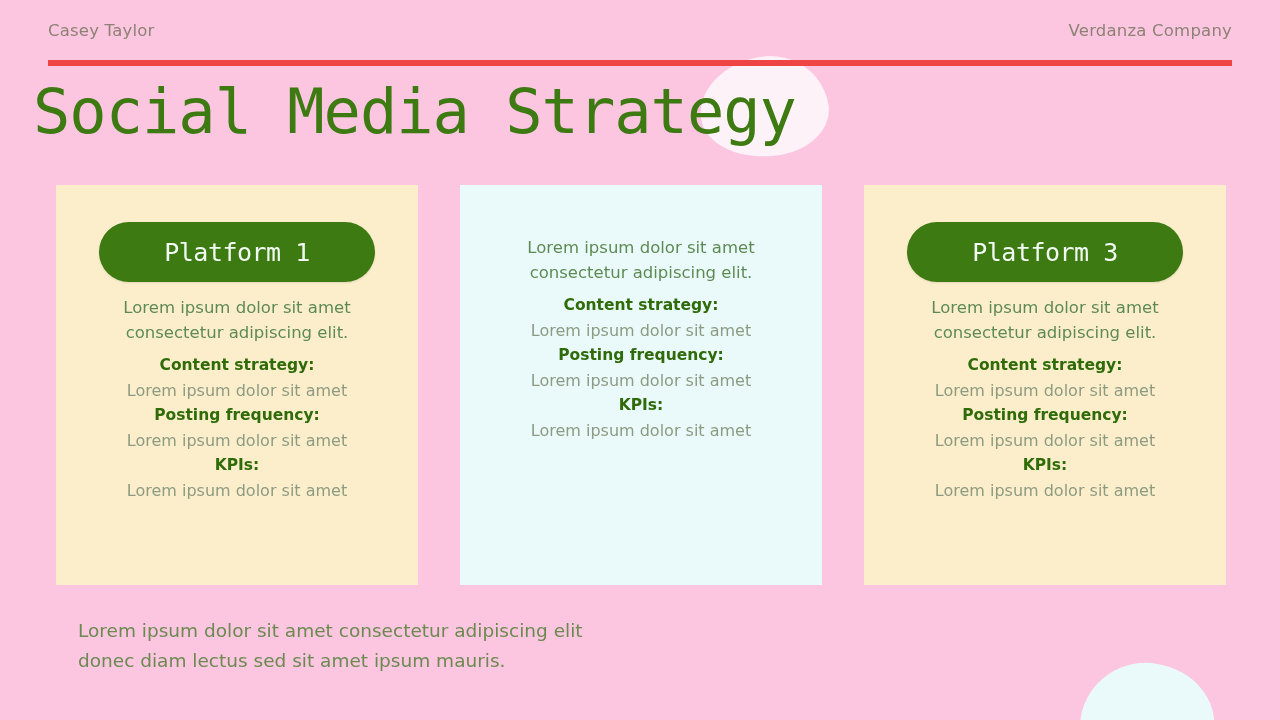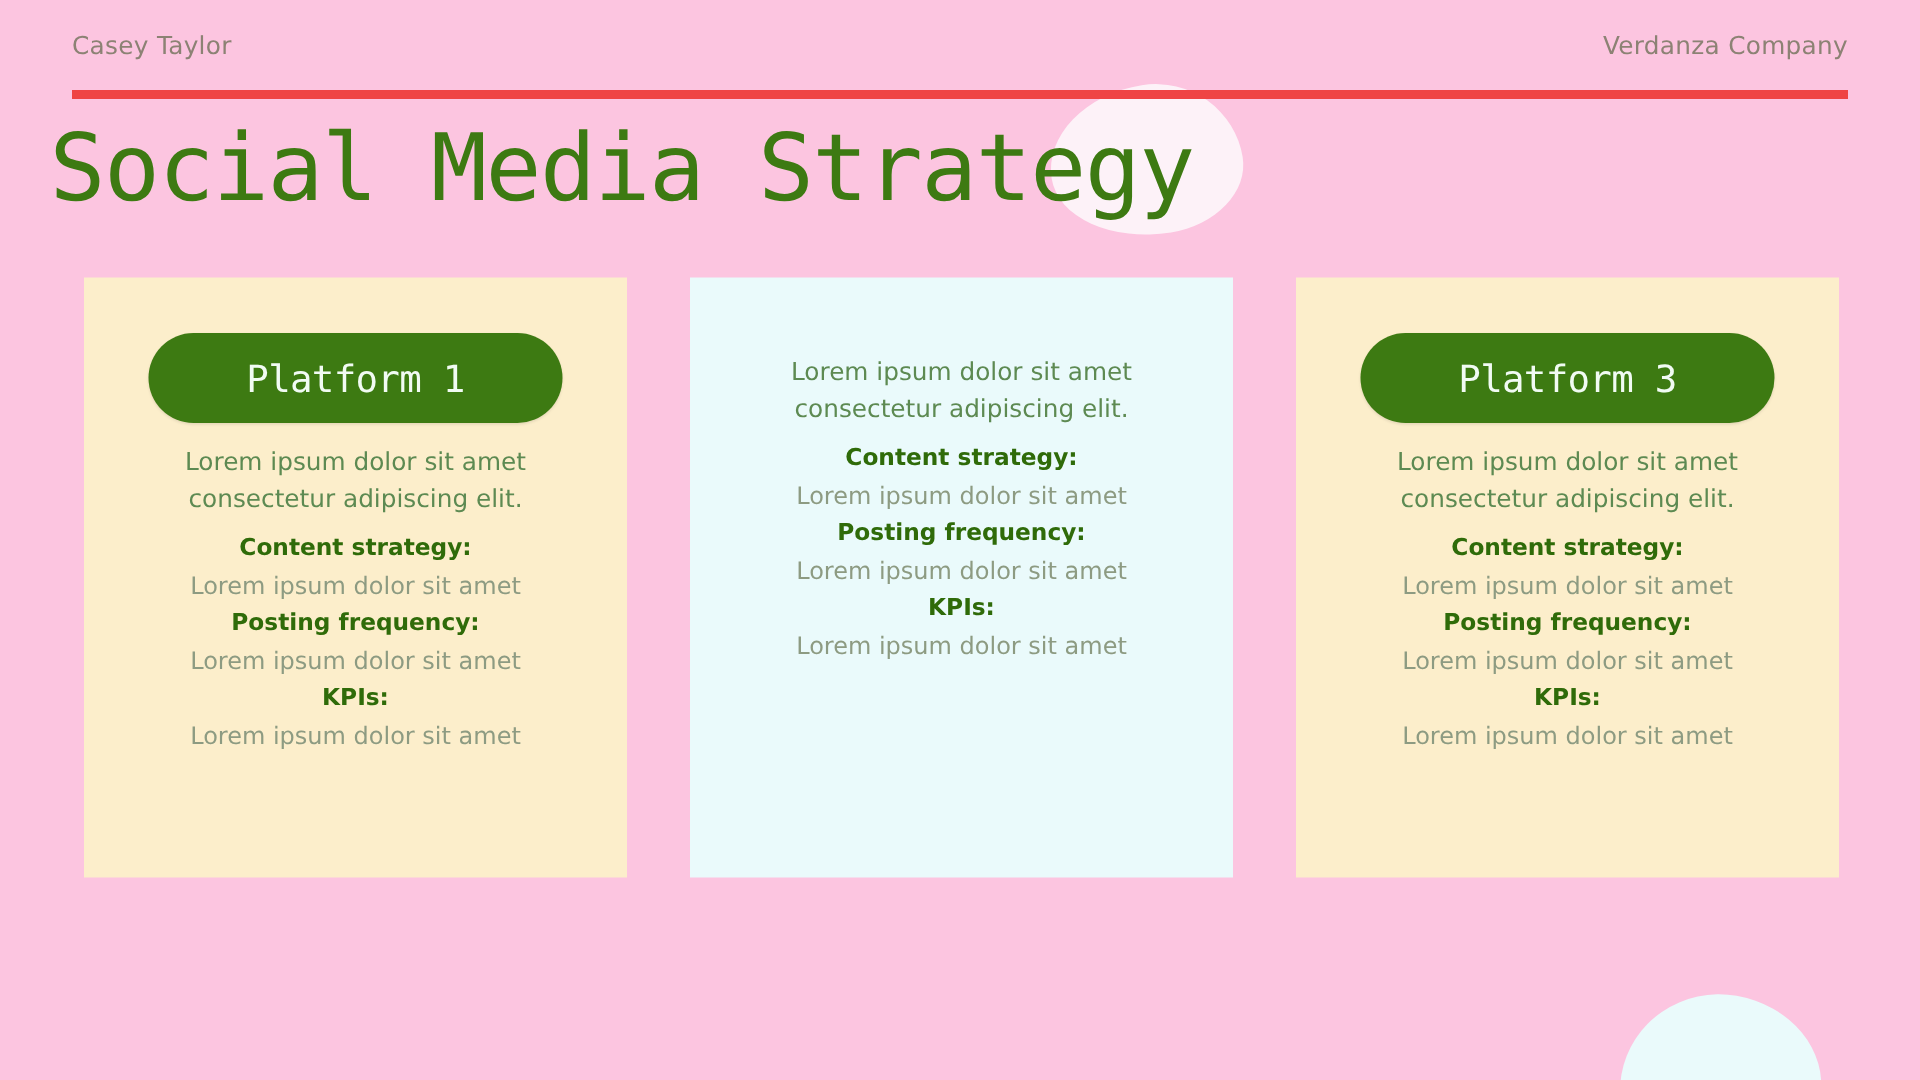--- a/index.html
+++ b/index.html
@@ -238,17 +238,18 @@
         <div class="detail-label">Posting frequency:</div>
         <div class="detail-value">Lorem ipsum dolor sit amet</div>
         <div class="detail-label">KPIs:</div>
         <div class="detail-value">Lorem ipsum dolor sit amet</div>
       </div>
     </div>
 
   </div>
 
   <div id="footer">
+    <div id="footer-body">Lorem ipsum dolor sit amet consectetur adipiscing elit donec diam lectus sed sit amet ipsum mauris.</div>
   </div>
 
   <div class="blob" id="blob-corner"></div>
 
 </div>
 
 </body></html>

